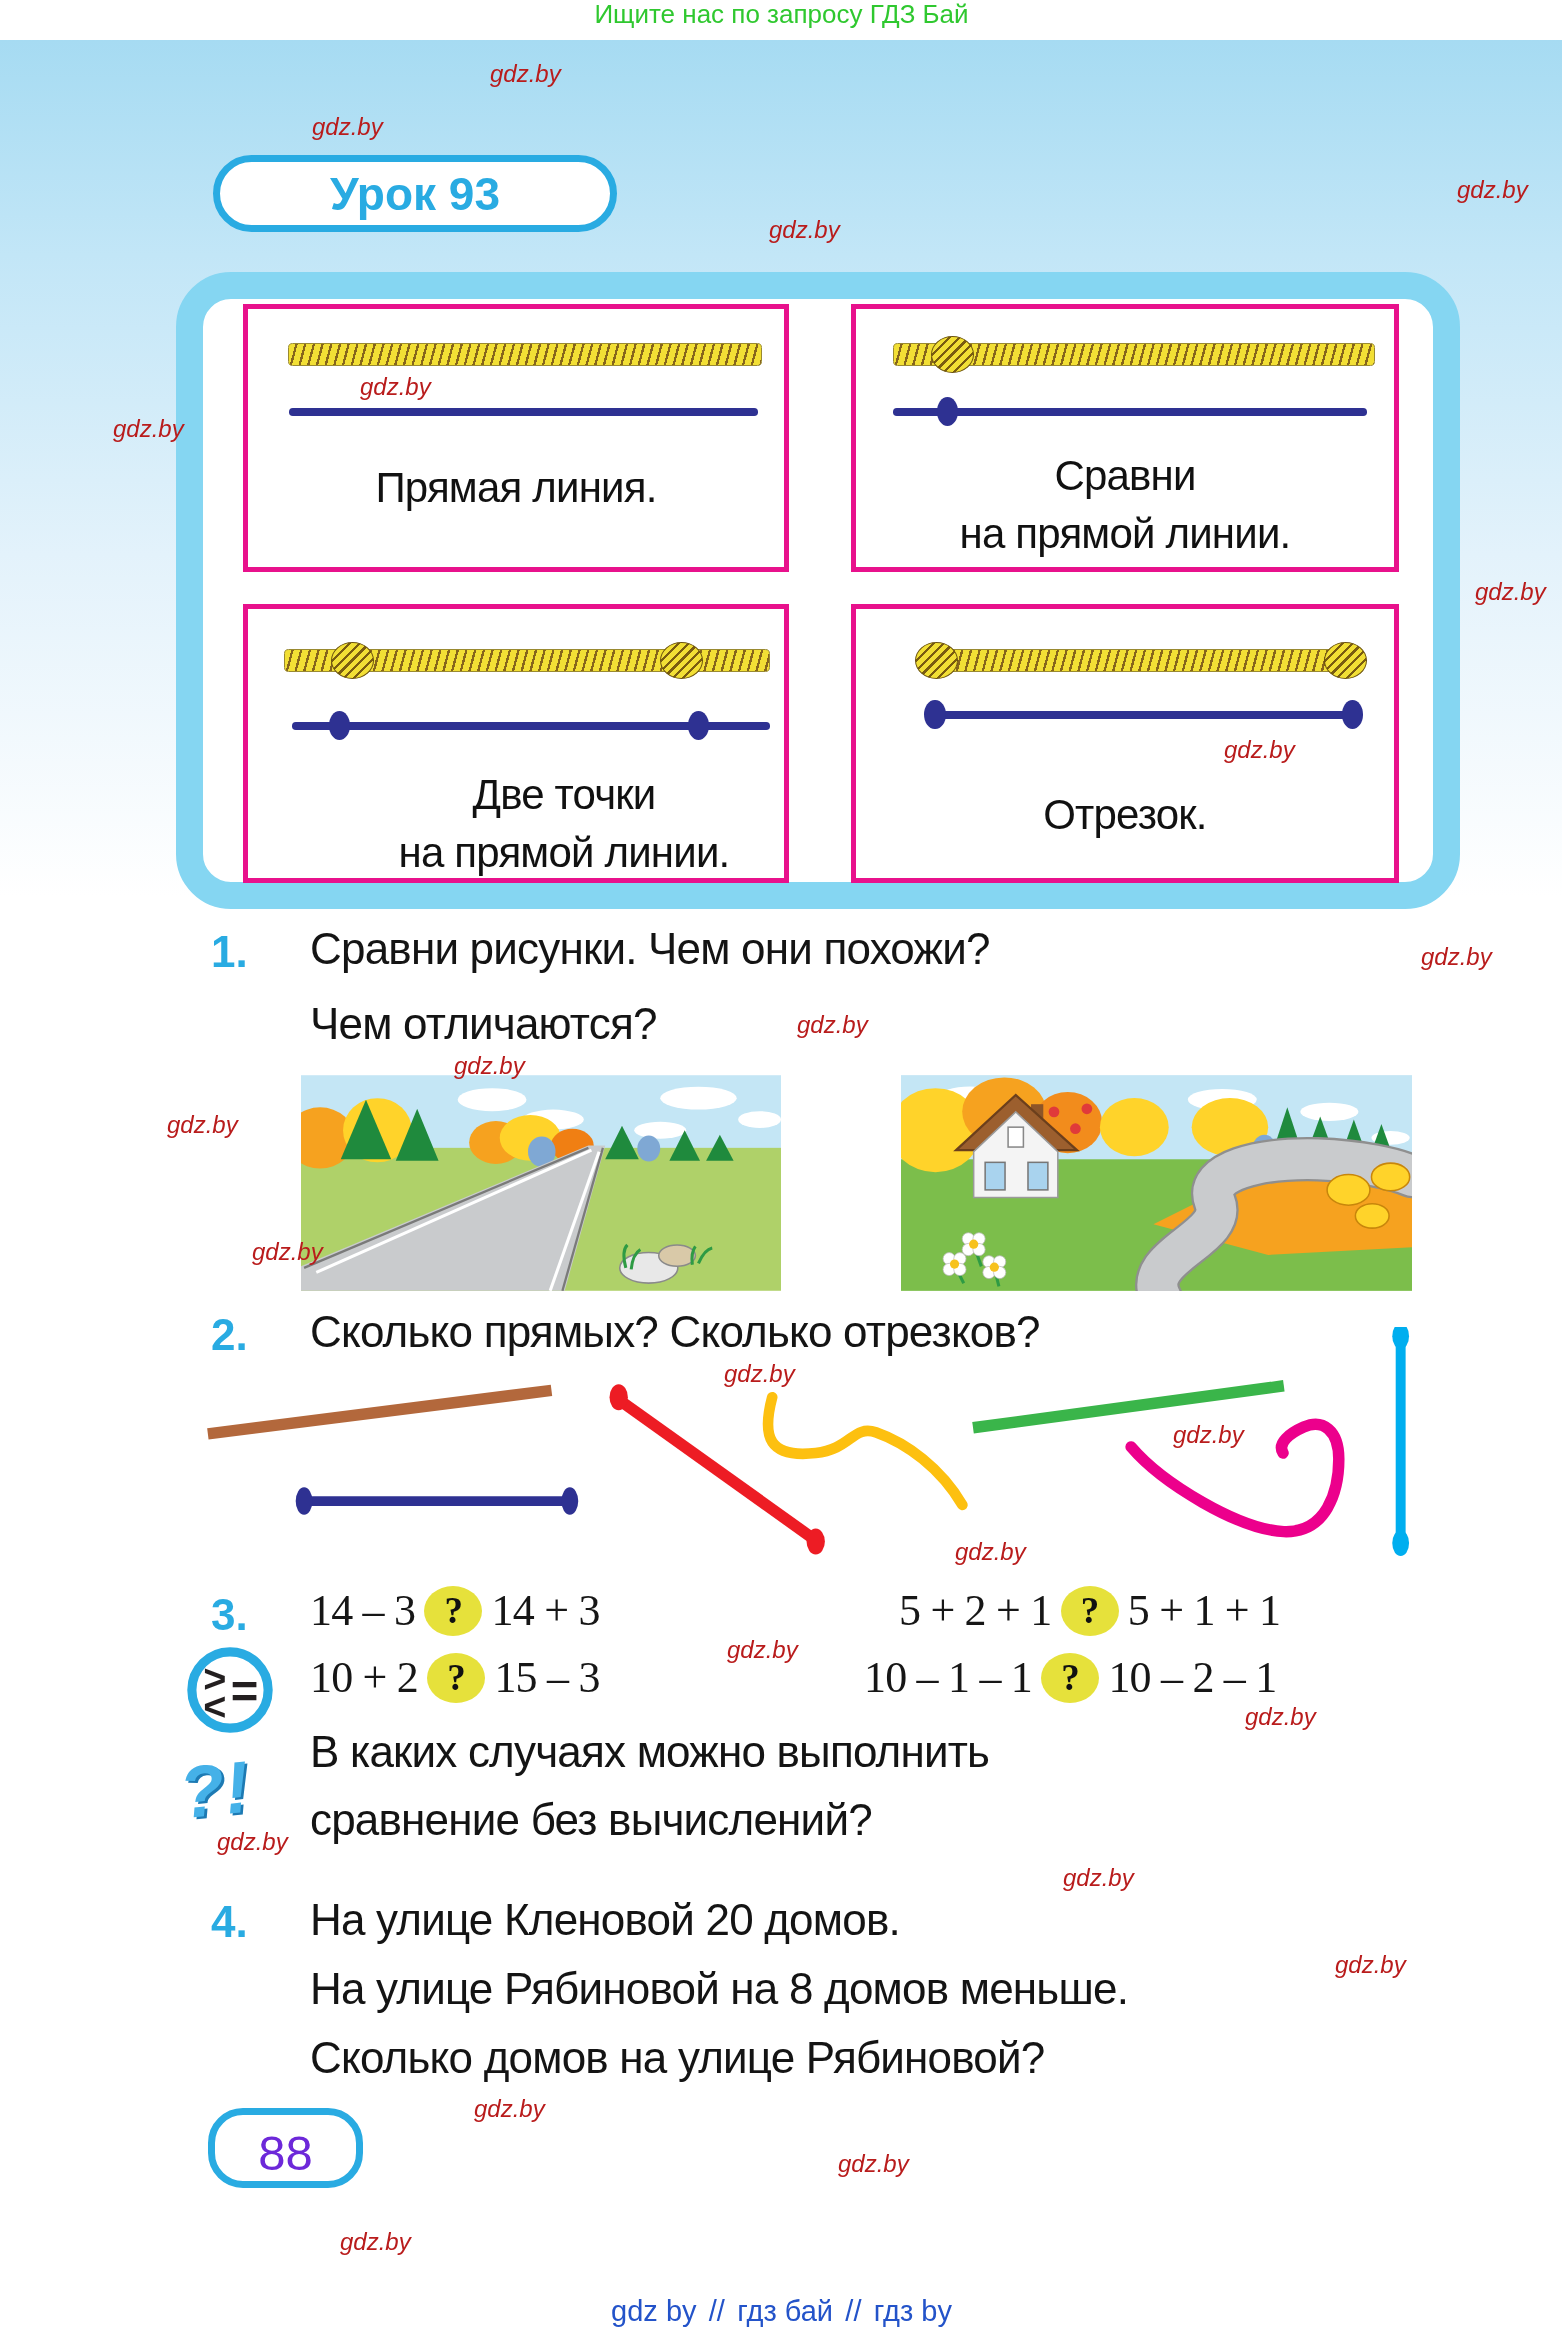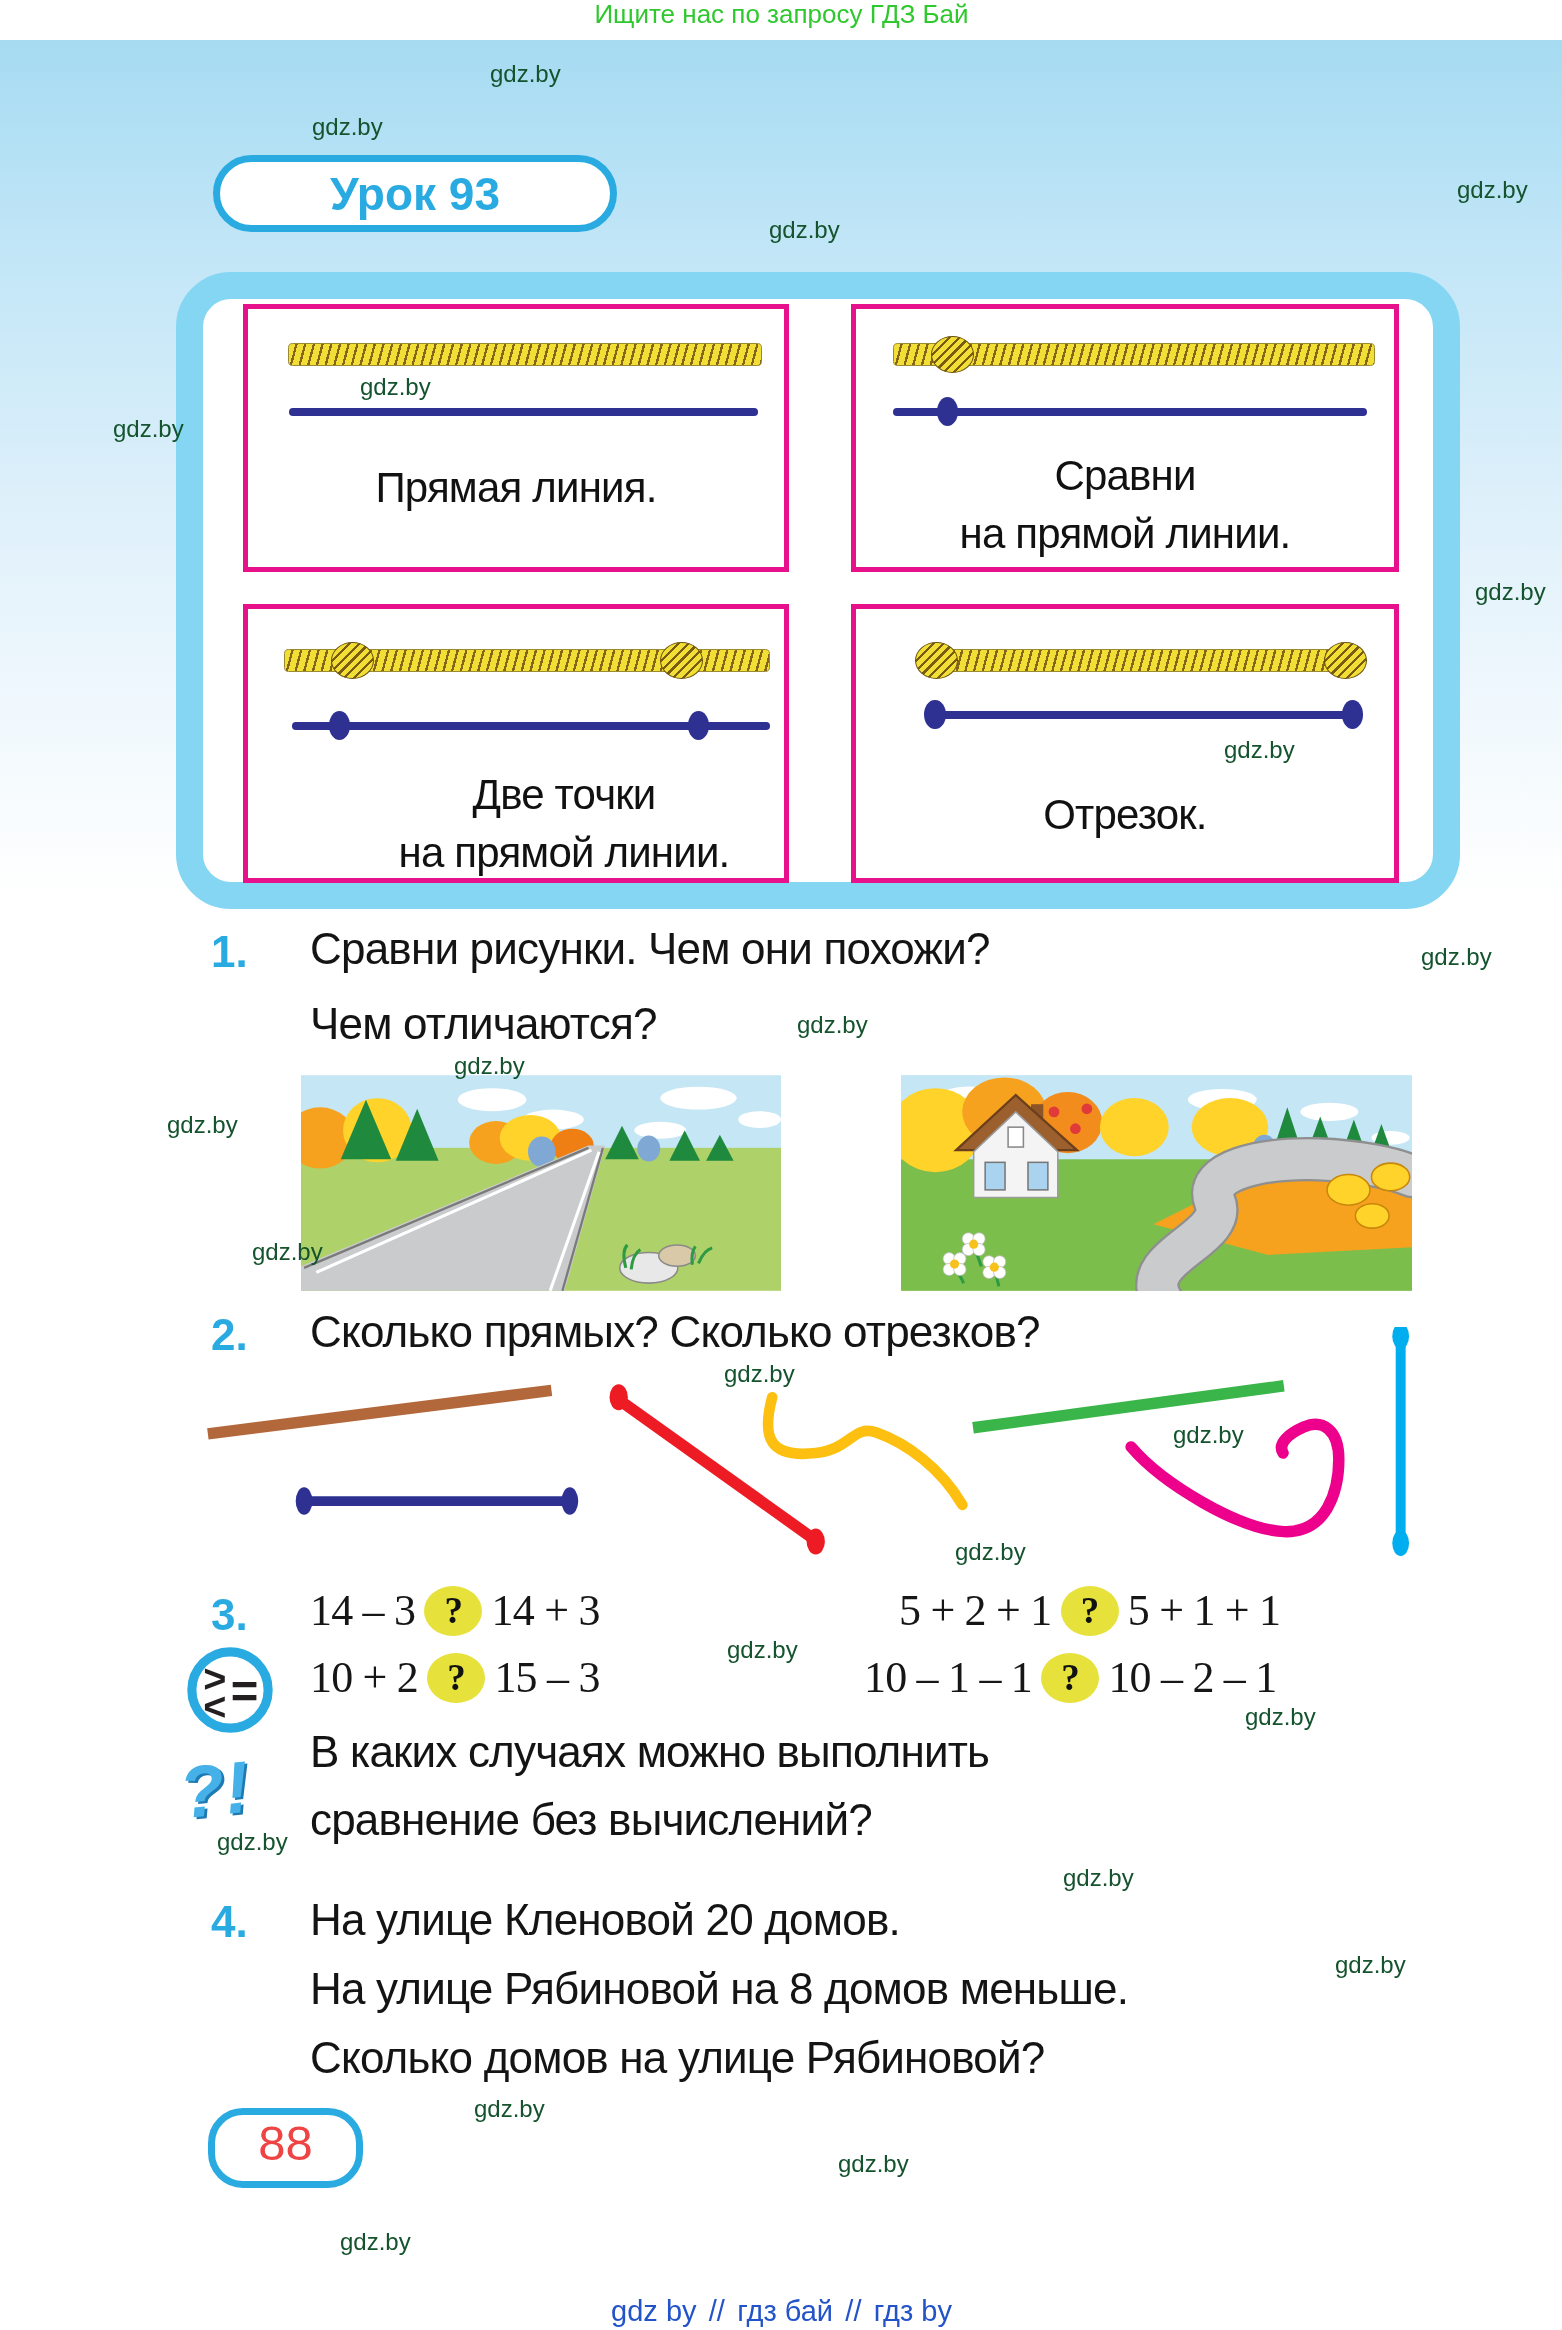--- a/index.html
+++ b/index.html
@@ -62,24 +62,24 @@
     width: 58px; height: 50px; border-radius: 50%; background: #E6E13B;
     font-size: 37px; font-weight: 700; color: #111111; margin: 0 9.2px;
   }
   .interro {
     position: absolute; font-size: 73px; font-weight: 800; font-style: italic;
     color: #45B1E8; text-shadow: 2.3px 2.3px 0 #1D7AB3; transform: rotate(-6deg);
   }
   .pagenum {
     position: absolute; left: 208px; top: 2108px; width: 155px; height: 80px;
     background: #ffffff; border: 7.7px solid #29ABE2; border-radius: 35px;
-    display: flex; align-items: flex-start; justify-content: center;
-    font-size: 49px; color: #ef4444;
-  }
-  .wm { position: absolute; font-size: 24px; color: #14532d; white-space: nowrap; }
+    display: flex; align-items: flex-end; justify-content: center;
+    font-size: 49px; color: #6d28d9;
+  }
+  .wm { position: absolute; font-size: 24px; color: #b91c1c; white-space: nowrap; font-style: italic; }
   .footer { position: absolute; left: 0; top: 2295px; width: 1563px; text-align: center; font-size: 29px; color: #2353C9; }
   .footer a { color: #2353C9; text-decoration: none; margin: 0 7.7px; cursor: pointer; }
   .footer .sep { margin: 0 4.6px; }
 </style>
 </head>
 <body>
 
 <div class="page">
 
   <div class="sky"></div>

